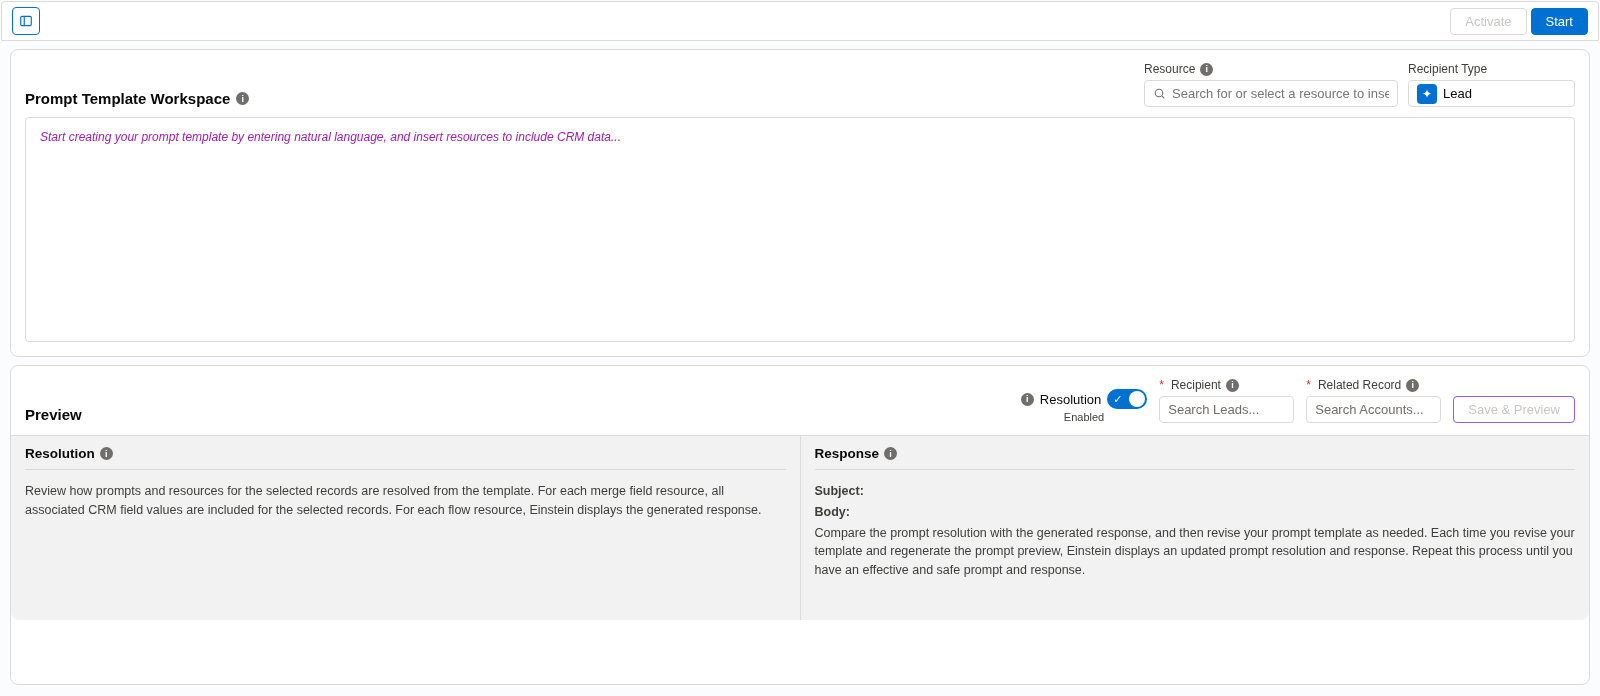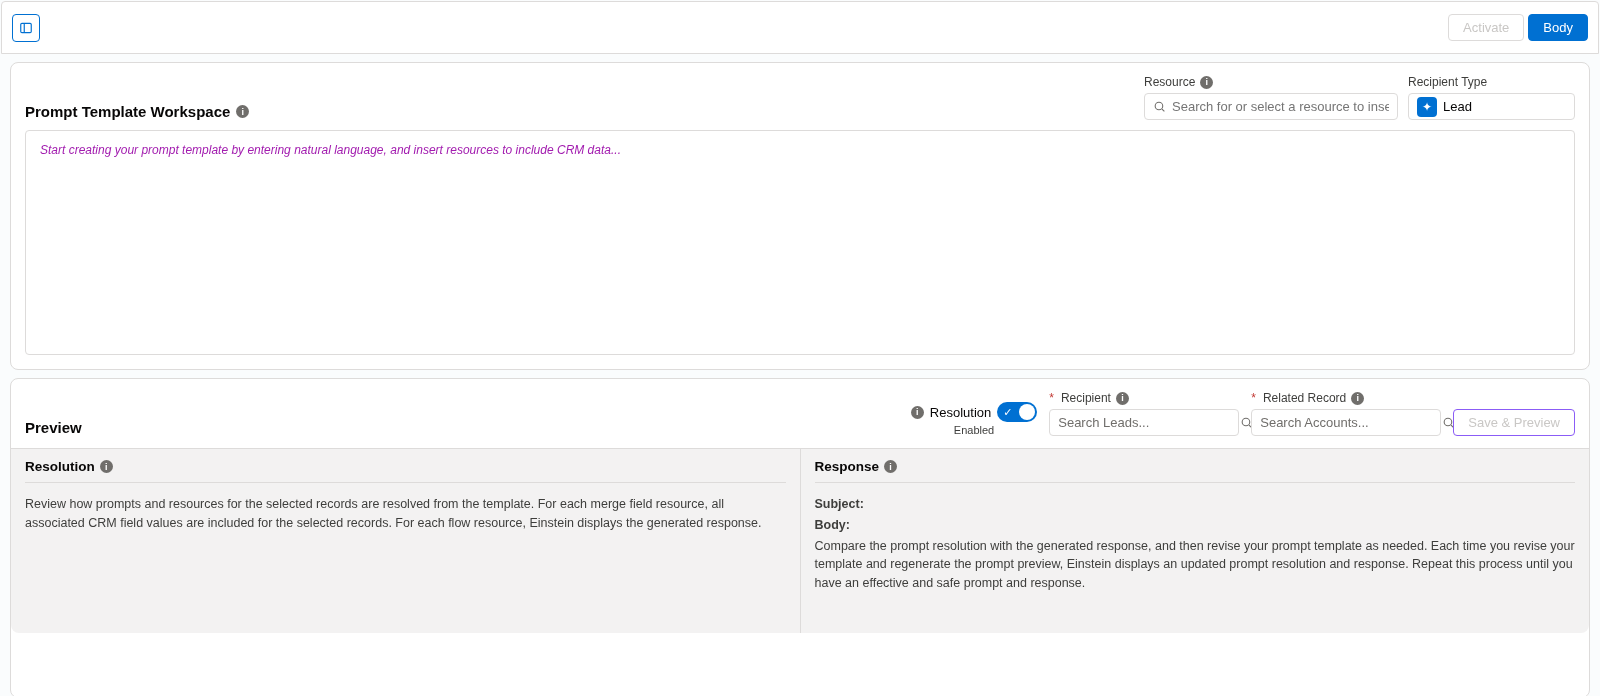--- a/index.html
+++ b/index.html
@@ -5,21 +5,21 @@
 * { box-sizing: border-box; margin: 0; padding: 0; }
 body {
   font-family: -apple-system, BlinkMacSystemFont, "Segoe UI", Arial, sans-serif;
   background: #fafcfd;
   width: 1600px;
   height: 696px;
   font-size: 13px;
   color: #080707;
 }
 .toolbar {
-  height: 53px;
+  height: 40px;
   border: 1px solid #dddbda;
   border-radius: 4px 4px 0 0;
   background: #fff;
   display: flex;
   align-items: center;
   justify-content: space-between;
   padding: 0 10px;
   margin: 1px 1px 0 1px;
   gap: 14px;
 }
@@ -136,21 +136,21 @@
   color: #fff;
   font-size: 11px;
   margin-left: 4px;
 }
 .toggle-knob {
   width: 16px; height: 16px;
   background: #fff; border-radius: 50%;
   position: absolute; right: 2px; top: 2px;
 }
 .toggle-label-below { font-size: 11px; color: #3e3e3c; }
-.search-input { width: 190px; }
+.search-input { width: 135px; }
 .search-input input::placeholder { color: #706e6b; }
 .search-right .search-svg { margin-left: auto; }
 .btn-disabled {
   height: 27px; padding: 0 14px;
   border-radius: 4px;
   border: 1px solid #8b5cf6;
   background: #fff;
   color: #c9c7c5;
   font-size: 13px;
 }
@@ -179,21 +179,21 @@
 
 <div class="toolbar">
   <div class="sidebar-toggle">
     <svg viewBox="0 0 24 24" fill="none" stroke="#0070d2" stroke-width="2">
       <rect x="3" y="4" width="18" height="16" rx="2"></rect>
         <line x1="9" y1="4" x2="9" y2="20"></line>
     </svg>
   </div>
   <div class="toolbar-buttons">
     <button class="btn">Activate</button>
-    <button class="btn btn-primary">Body</button>
+    <button class="btn btn-primary">Start</button>
   </div>
 </div>
 
 <div class="panel">
   <div class="workspace-header">
     <div class="workspace-title">
       <span>Prompt Template Workspace</span>
       <span class="info-icon">i</span>
     </div>
     <div class="top-right-fields">

